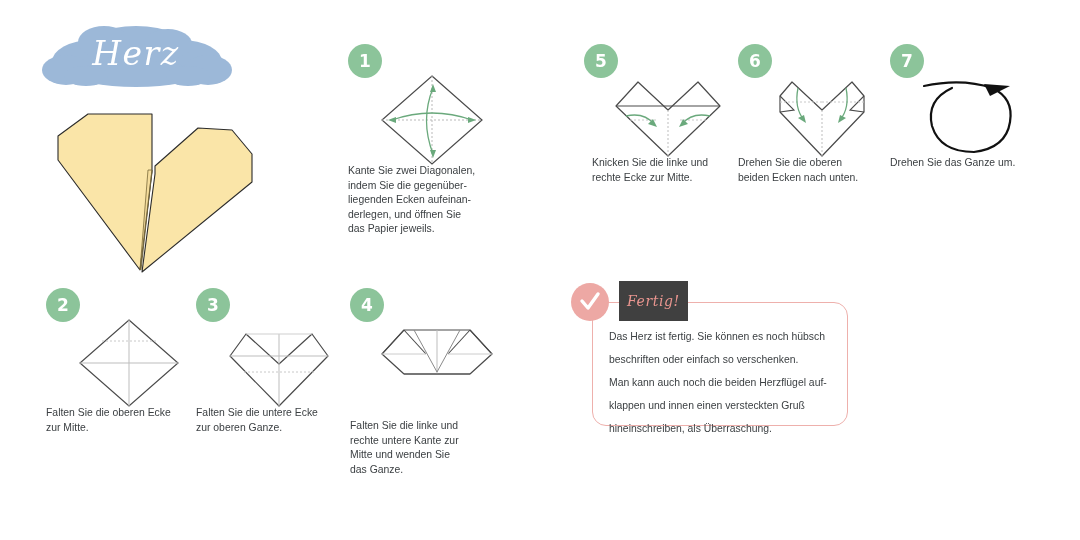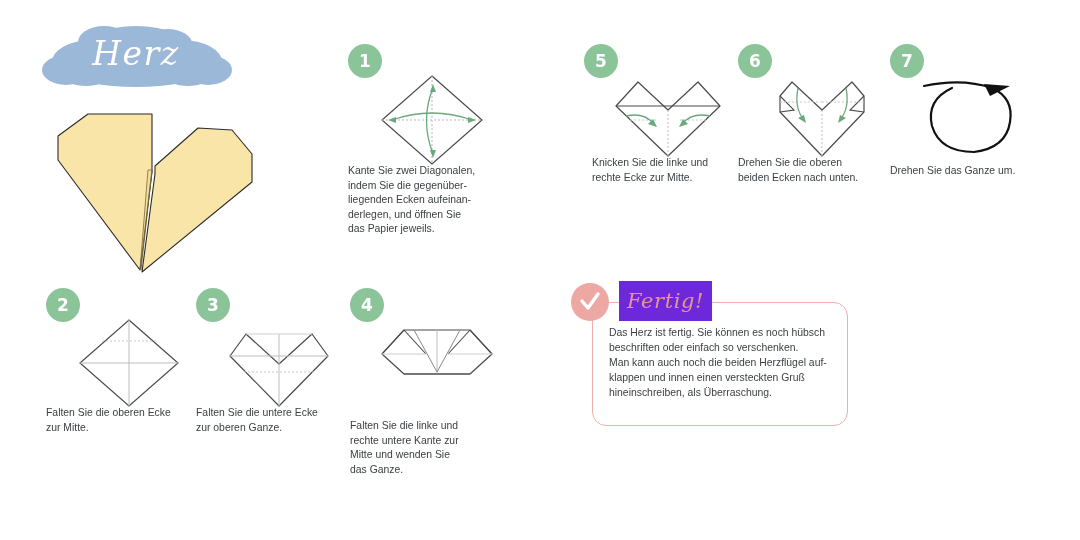--- a/index.html
+++ b/index.html
@@ -98,21 +98,21 @@
   #step-2 .step-caption { top: 118px; }
   #step-3 { left: 196px; top: 288px; }
   #step-3 .step-caption { top: 118px; }
   #step-4 { left: 350px; top: 288px; }
   #step-4 .step-caption { top: 131px; }
   #step-5 { left: 584px; top: 44px; }
   #step-5 .step-caption { top: 112px; margin-left: 8px; }
   #step-6 { left: 738px; top: 44px; }
   #step-6 .step-caption { top: 112px; }
   #step-7 { left: 890px; top: 44px; }
-  #step-7 .step-caption { top: 120px; }
+  #step-7 .step-caption { top: 112px; }
 
   
   .done-panel {
     position: absolute;
     left: 592px;
     top: 302px;
     width: 256px;
     height: 124px;
     border: 1.6px solid #eeb0ac;
     border-radius: 14px;
@@ -130,34 +130,34 @@
   }
   .done-badge svg { display: block; }
   .done-heading {
     position: absolute;
     left: 26px;
     top: -22px;
     height: 40px;
     display: flex;
     align-items: center;
     padding: 0 8px;
-    background: #6d28d9;
+    background: #404040;
     font-family: "DejaVu Serif", serif;
     font-style: italic;
-    font-size: 21px;
+    font-size: 14px;
     letter-spacing: 0.6px;
     color: #e9958f;
   }
   .done-body {
     position: absolute;
     left: 16px;
     top: 22px;
     width: 230px;
     font-size: 10.4px;
-    line-height: 15px;
+    line-height: 23px;
     color: #3c4043;
     white-space: pre-line;
   }
 </style>
 </head>
 <body>
 
 <div class="sheet">
 
   <div class="title-block">

